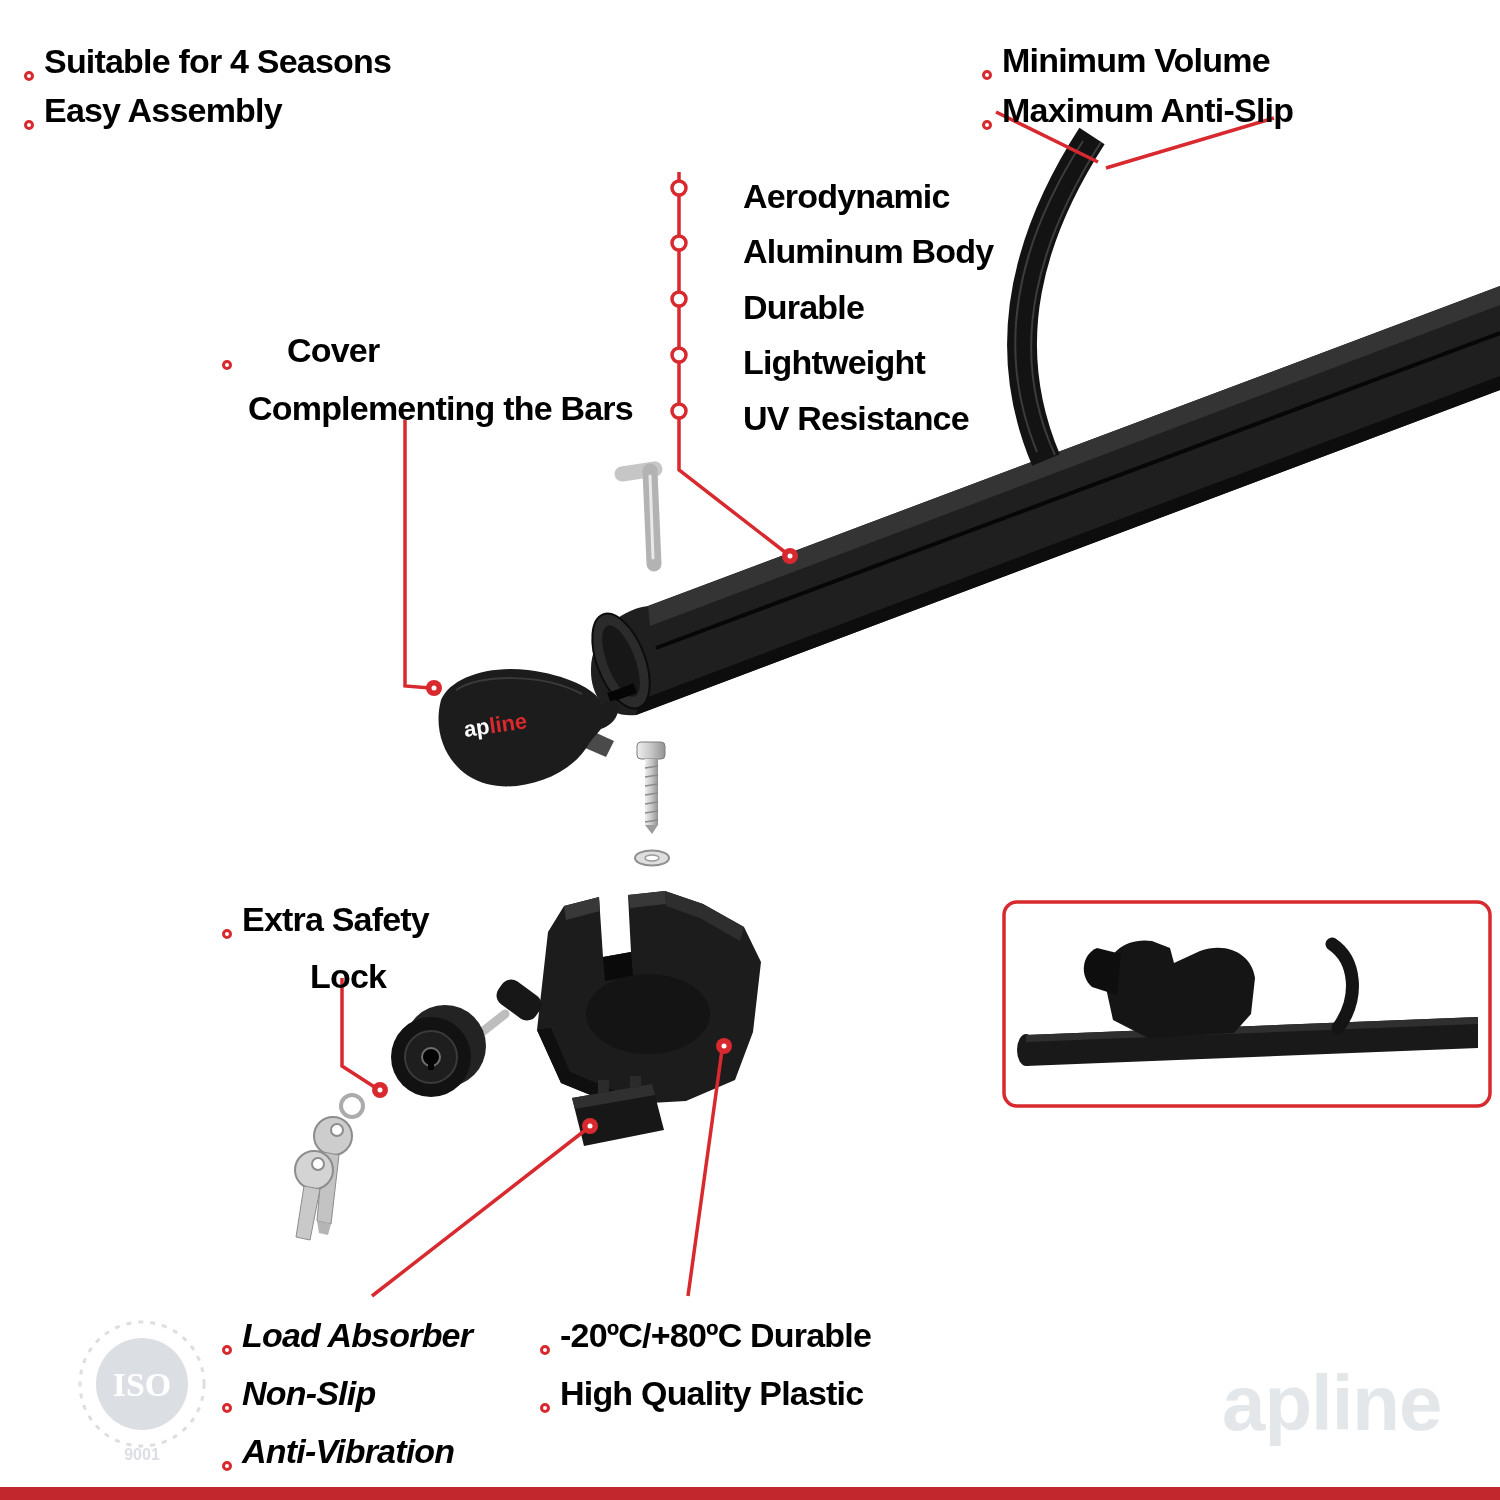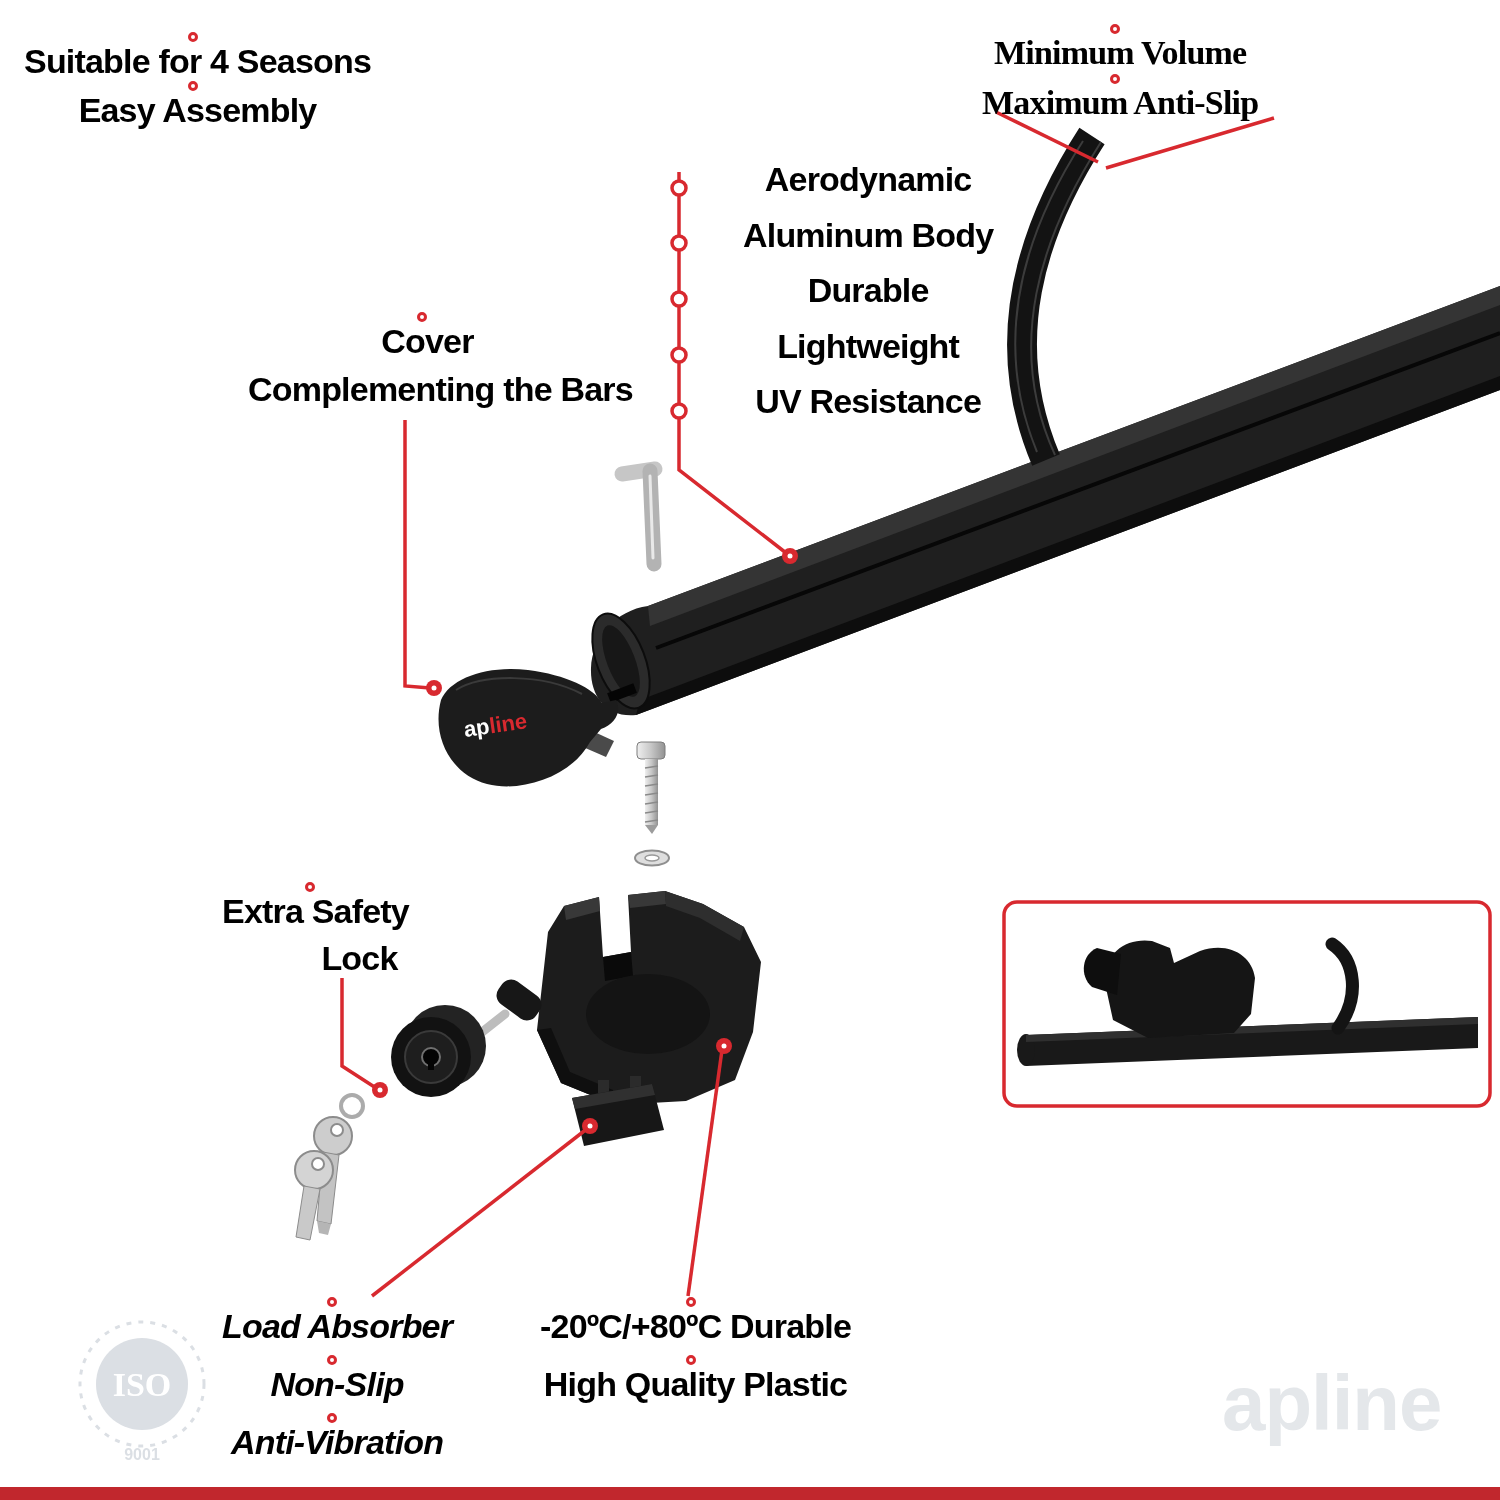--- a/index.html
+++ b/index.html
@@ -3,29 +3,29 @@
 <meta charset="utf-8">
 <style>
   * { margin:0; padding:0; box-sizing:border-box; }
   html,body { background:#ffffff; }
   .canvas {
     position:relative; width:1500px; height:1500px; background:#fff;
     overflow:hidden; font-family:"Liberation Sans", sans-serif; color:#000;
   }
   .art { position:absolute; left:0; top:0; }
   .list, .label { position:absolute; font-weight:700; letter-spacing:-0.8px; }
-  .li { display:flex; align-items:center; white-space:nowrap;flex-direction:column; }
+  .li { display:flex; align-items:flex-end; white-space:nowrap; }
   .bullet {
     width:10px; height:10px; border:3.5px solid #d8292f; border-radius:50%;
     background:#fff; margin-right:10px; flex:none;
   }
   .top-left   { left:24px;  top:32px;  font-size:34px; }  .top-left .li{height:49px;}
-  .top-right  { left:982px; top:24px;  font-size:34px;font-family:Liberation Serif, serif; }  .top-right .li{height:50px;}
+  .top-right  { left:982px; top:30px;  font-size:34px; }  .top-right .li{height:50px;}
   .features   { left:699px; top:160px; font-size:34px;margin-left:44px; }  .features .li{height:55.5px;}
-  .cover-label{ left:222px; top:312px; font-size:34px; }  .cover-label .li{height:58px;}
+  .cover-label{ left:222px; top:312px; font-size:34px; }  .cover-label .li{height:58px;gap:45px;}
   .cover-label .indent { padding-left:26px; }
   .lock-label { left:222px; top:882px; font-size:34px; }  .lock-label .li{height:57px;}
   .lock-label .indent { padding-left:88px; }
   .bb-label   { left:1054px; top:836px; font-size:37px; } .bb-label .li{height:44px;}
   .bottom-left   { left:222px; top:1297px; font-size:34px; } .bottom-left .li{height:58px;font-style:italic;}
   .bottom-center { left:540px; top:1297px; font-size:34px; } .bottom-center .li{height:58px;}
   .brand-watermark {
     position:absolute; left:1222px; top:1358px; font-size:78px; font-weight:700;
     color:#e4e7ea; letter-spacing:-1px;
   }

